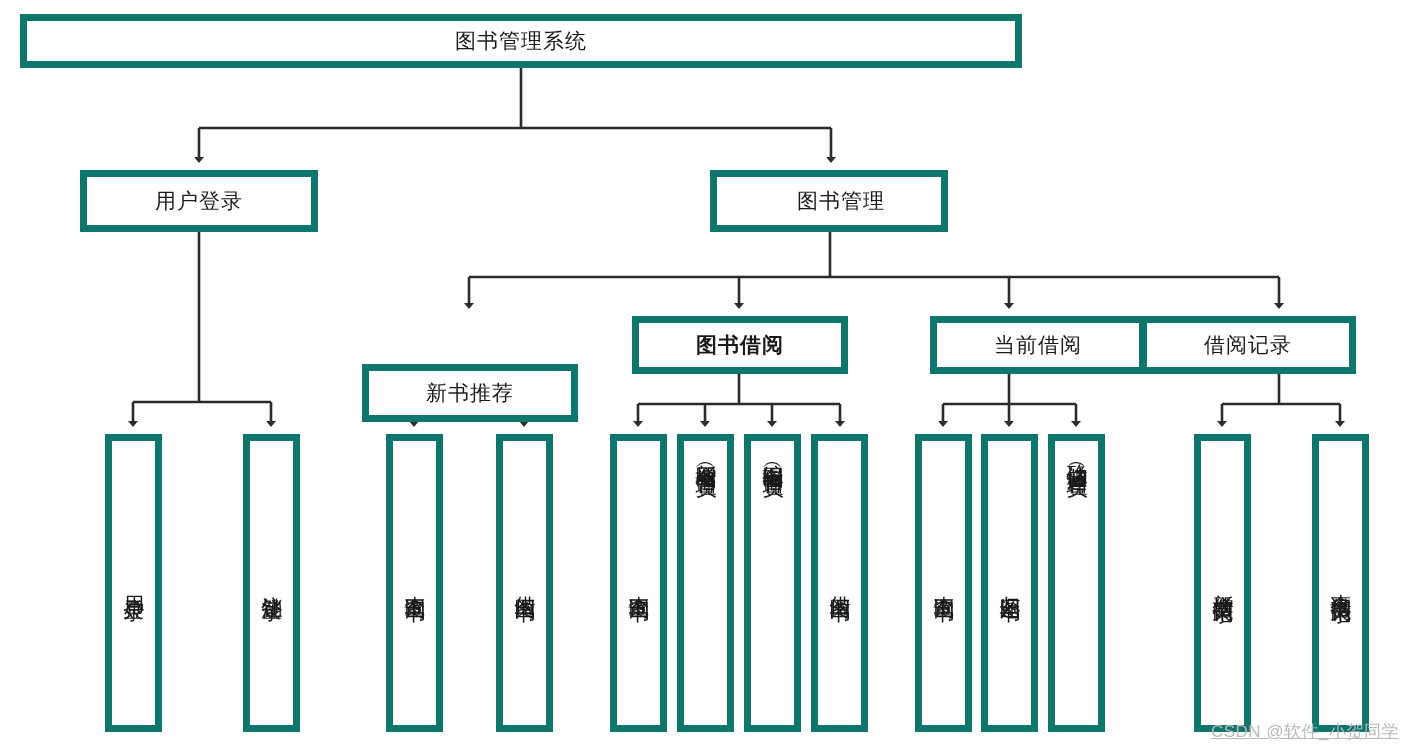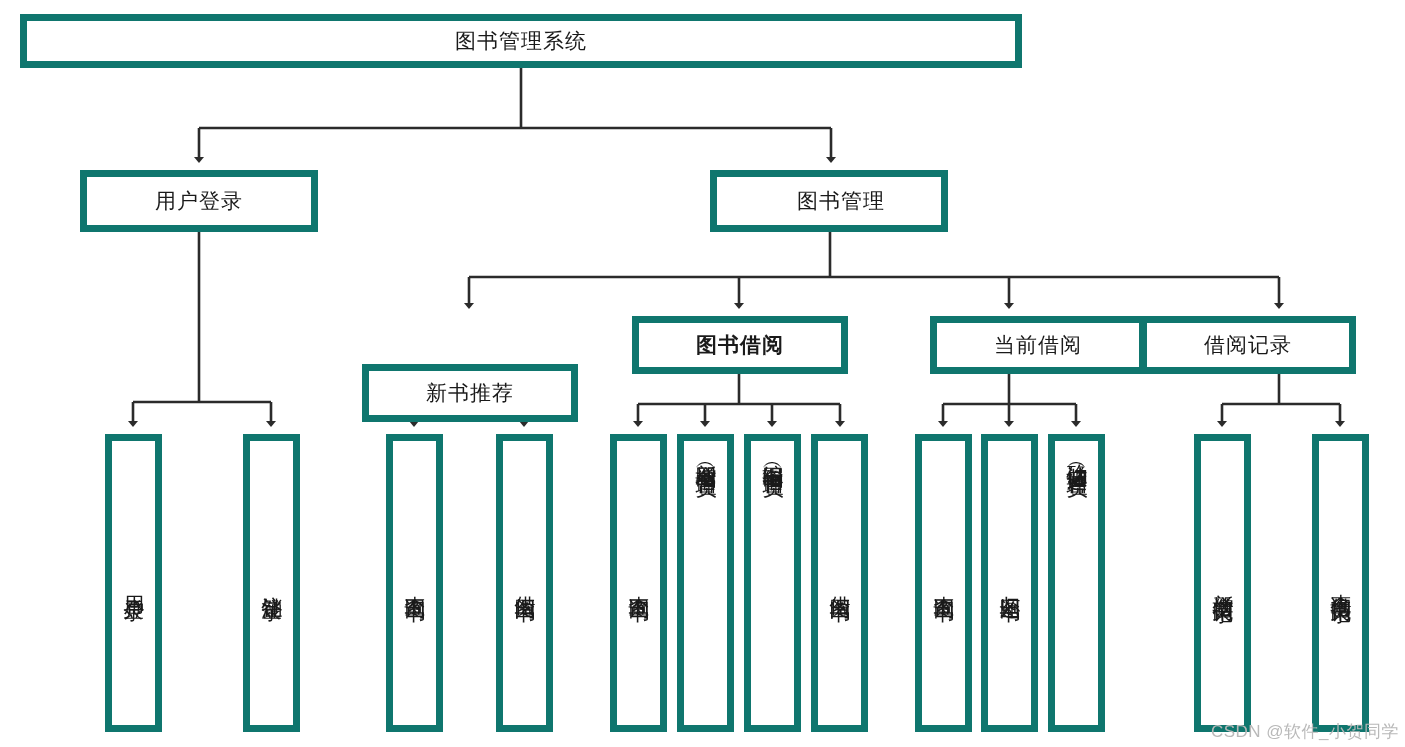--- a/index.html
+++ b/index.html
@@ -70,20 +70,21 @@
     padding-top: 6px;
   }
   .watermark {
     position: absolute;
     right: 6px;
     bottom: 4px;
     font-size: 17px;
     color: #b9b9b9;
     letter-spacing: 0.5px;
     white-space: nowrap;
+    text-decoration: underline;
   }
 </style>
 </head>
 <body>
 
 <div id="canvas">
 
   <svg class="edges" viewBox="0 0 1405 747">
     <defs>
       <marker id="arrow" markerWidth="10" markerHeight="10" refX="3" refY="5" orient="auto" markerUnits="userSpaceOnUse">

